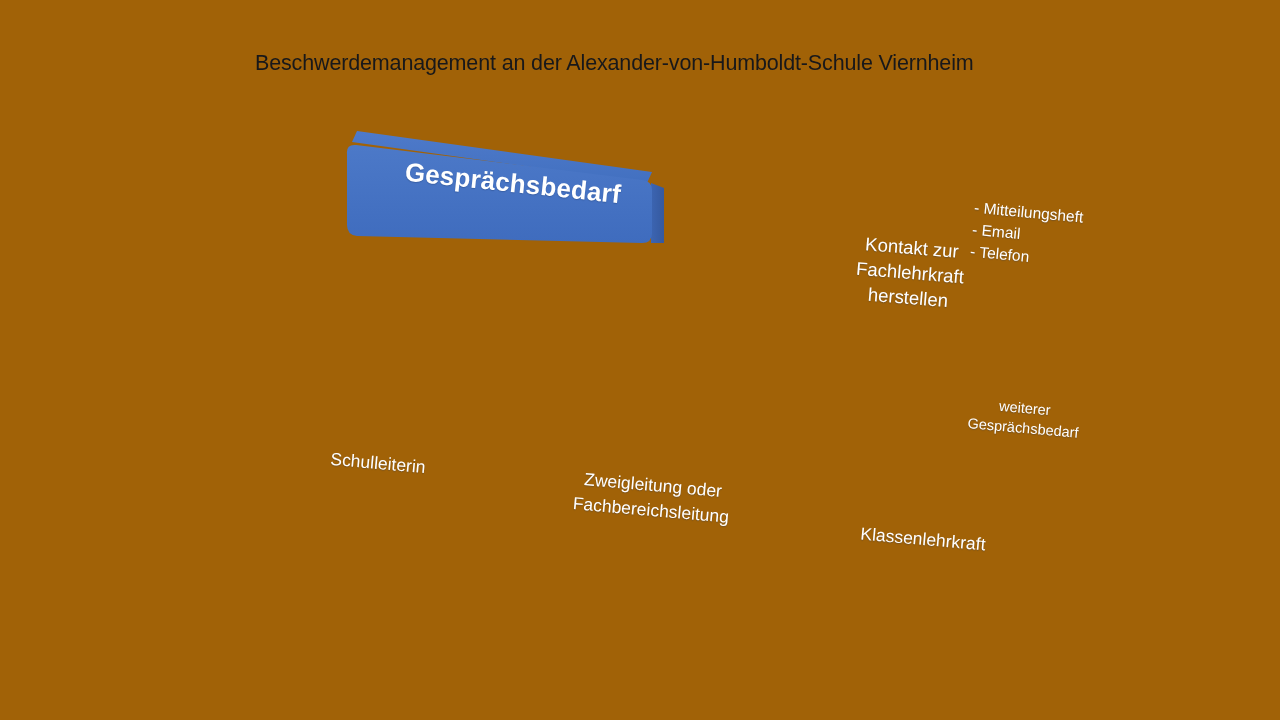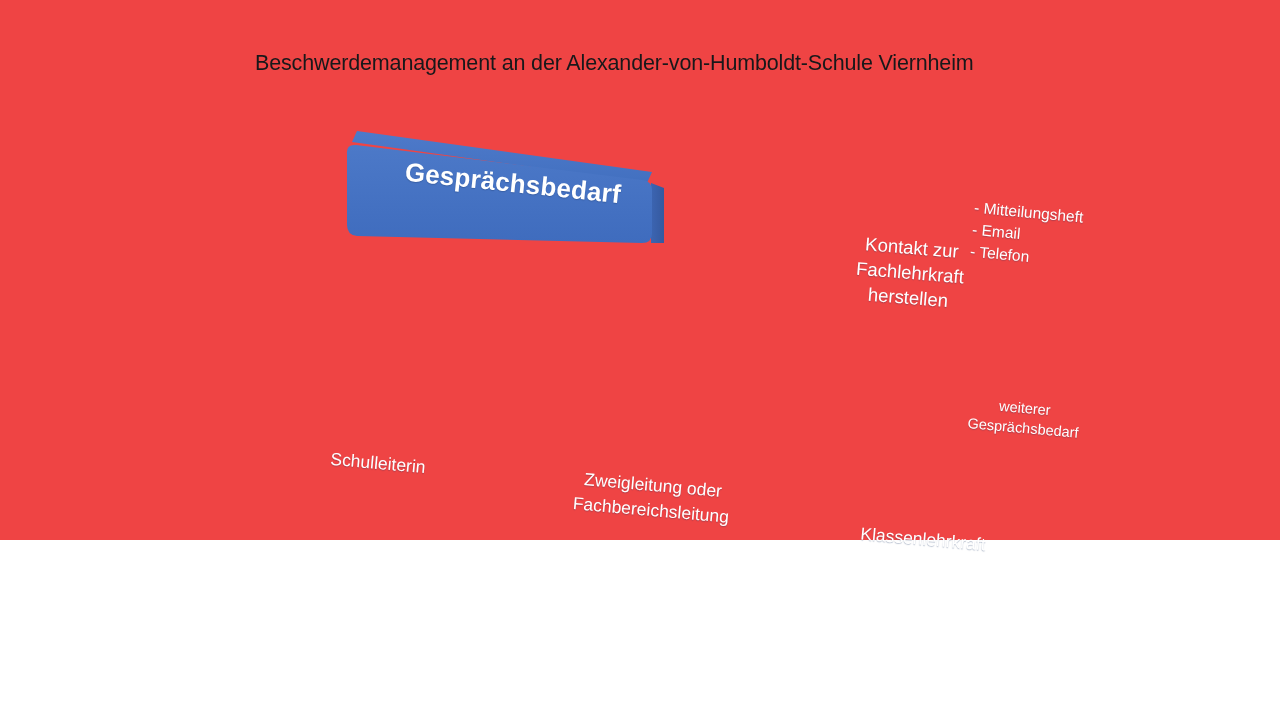--- a/index.html
+++ b/index.html
@@ -15,22 +15,22 @@
     overflow: hidden;
     font-family: "Liberation Sans", "DejaVu Sans", sans-serif;
     background: #ffffff;
   }
 
   #slide-canvas {
     position: absolute;
     left: 0;
     top: 0;
     width: 1280px;
-    height: 540px;
-    background: #ef4444;
+    height: 720px;
+    background: #a16207;
   }
 
   
   #slide-title {
     position: absolute;
     left: 255px;
     top: 48px;
     width: 900px;
     font-size: 21.5px;
     line-height: 30px;

